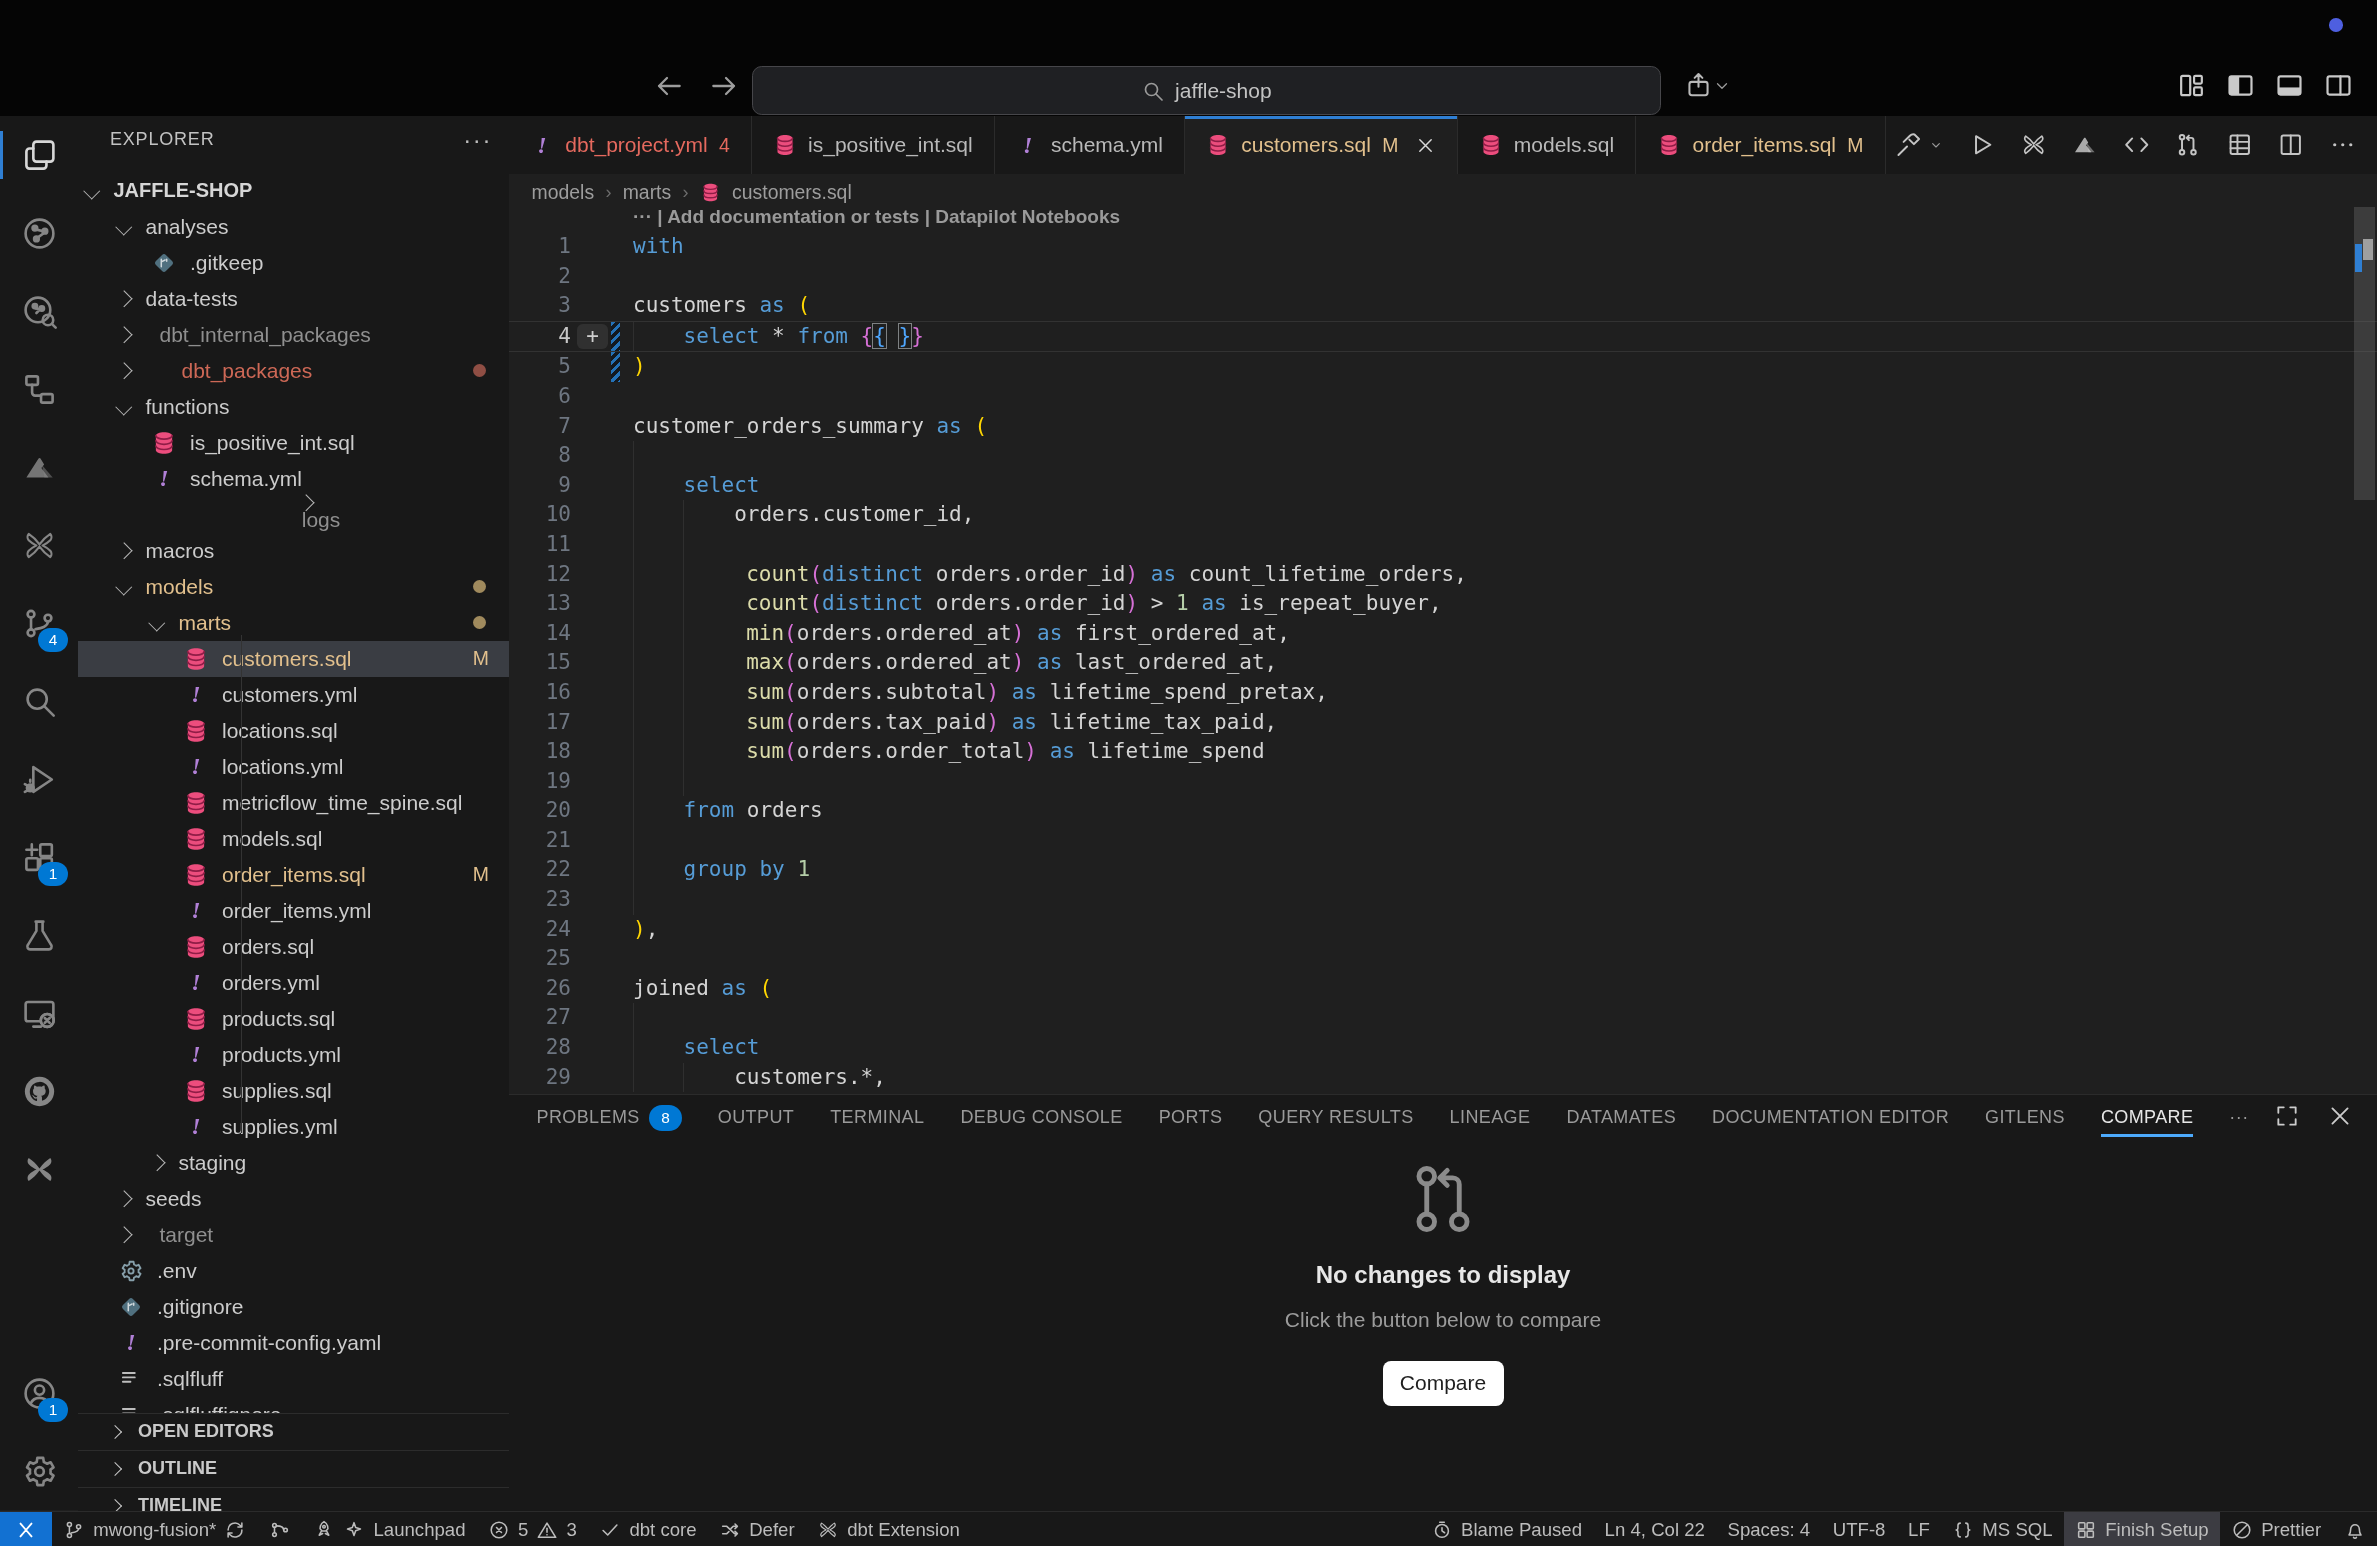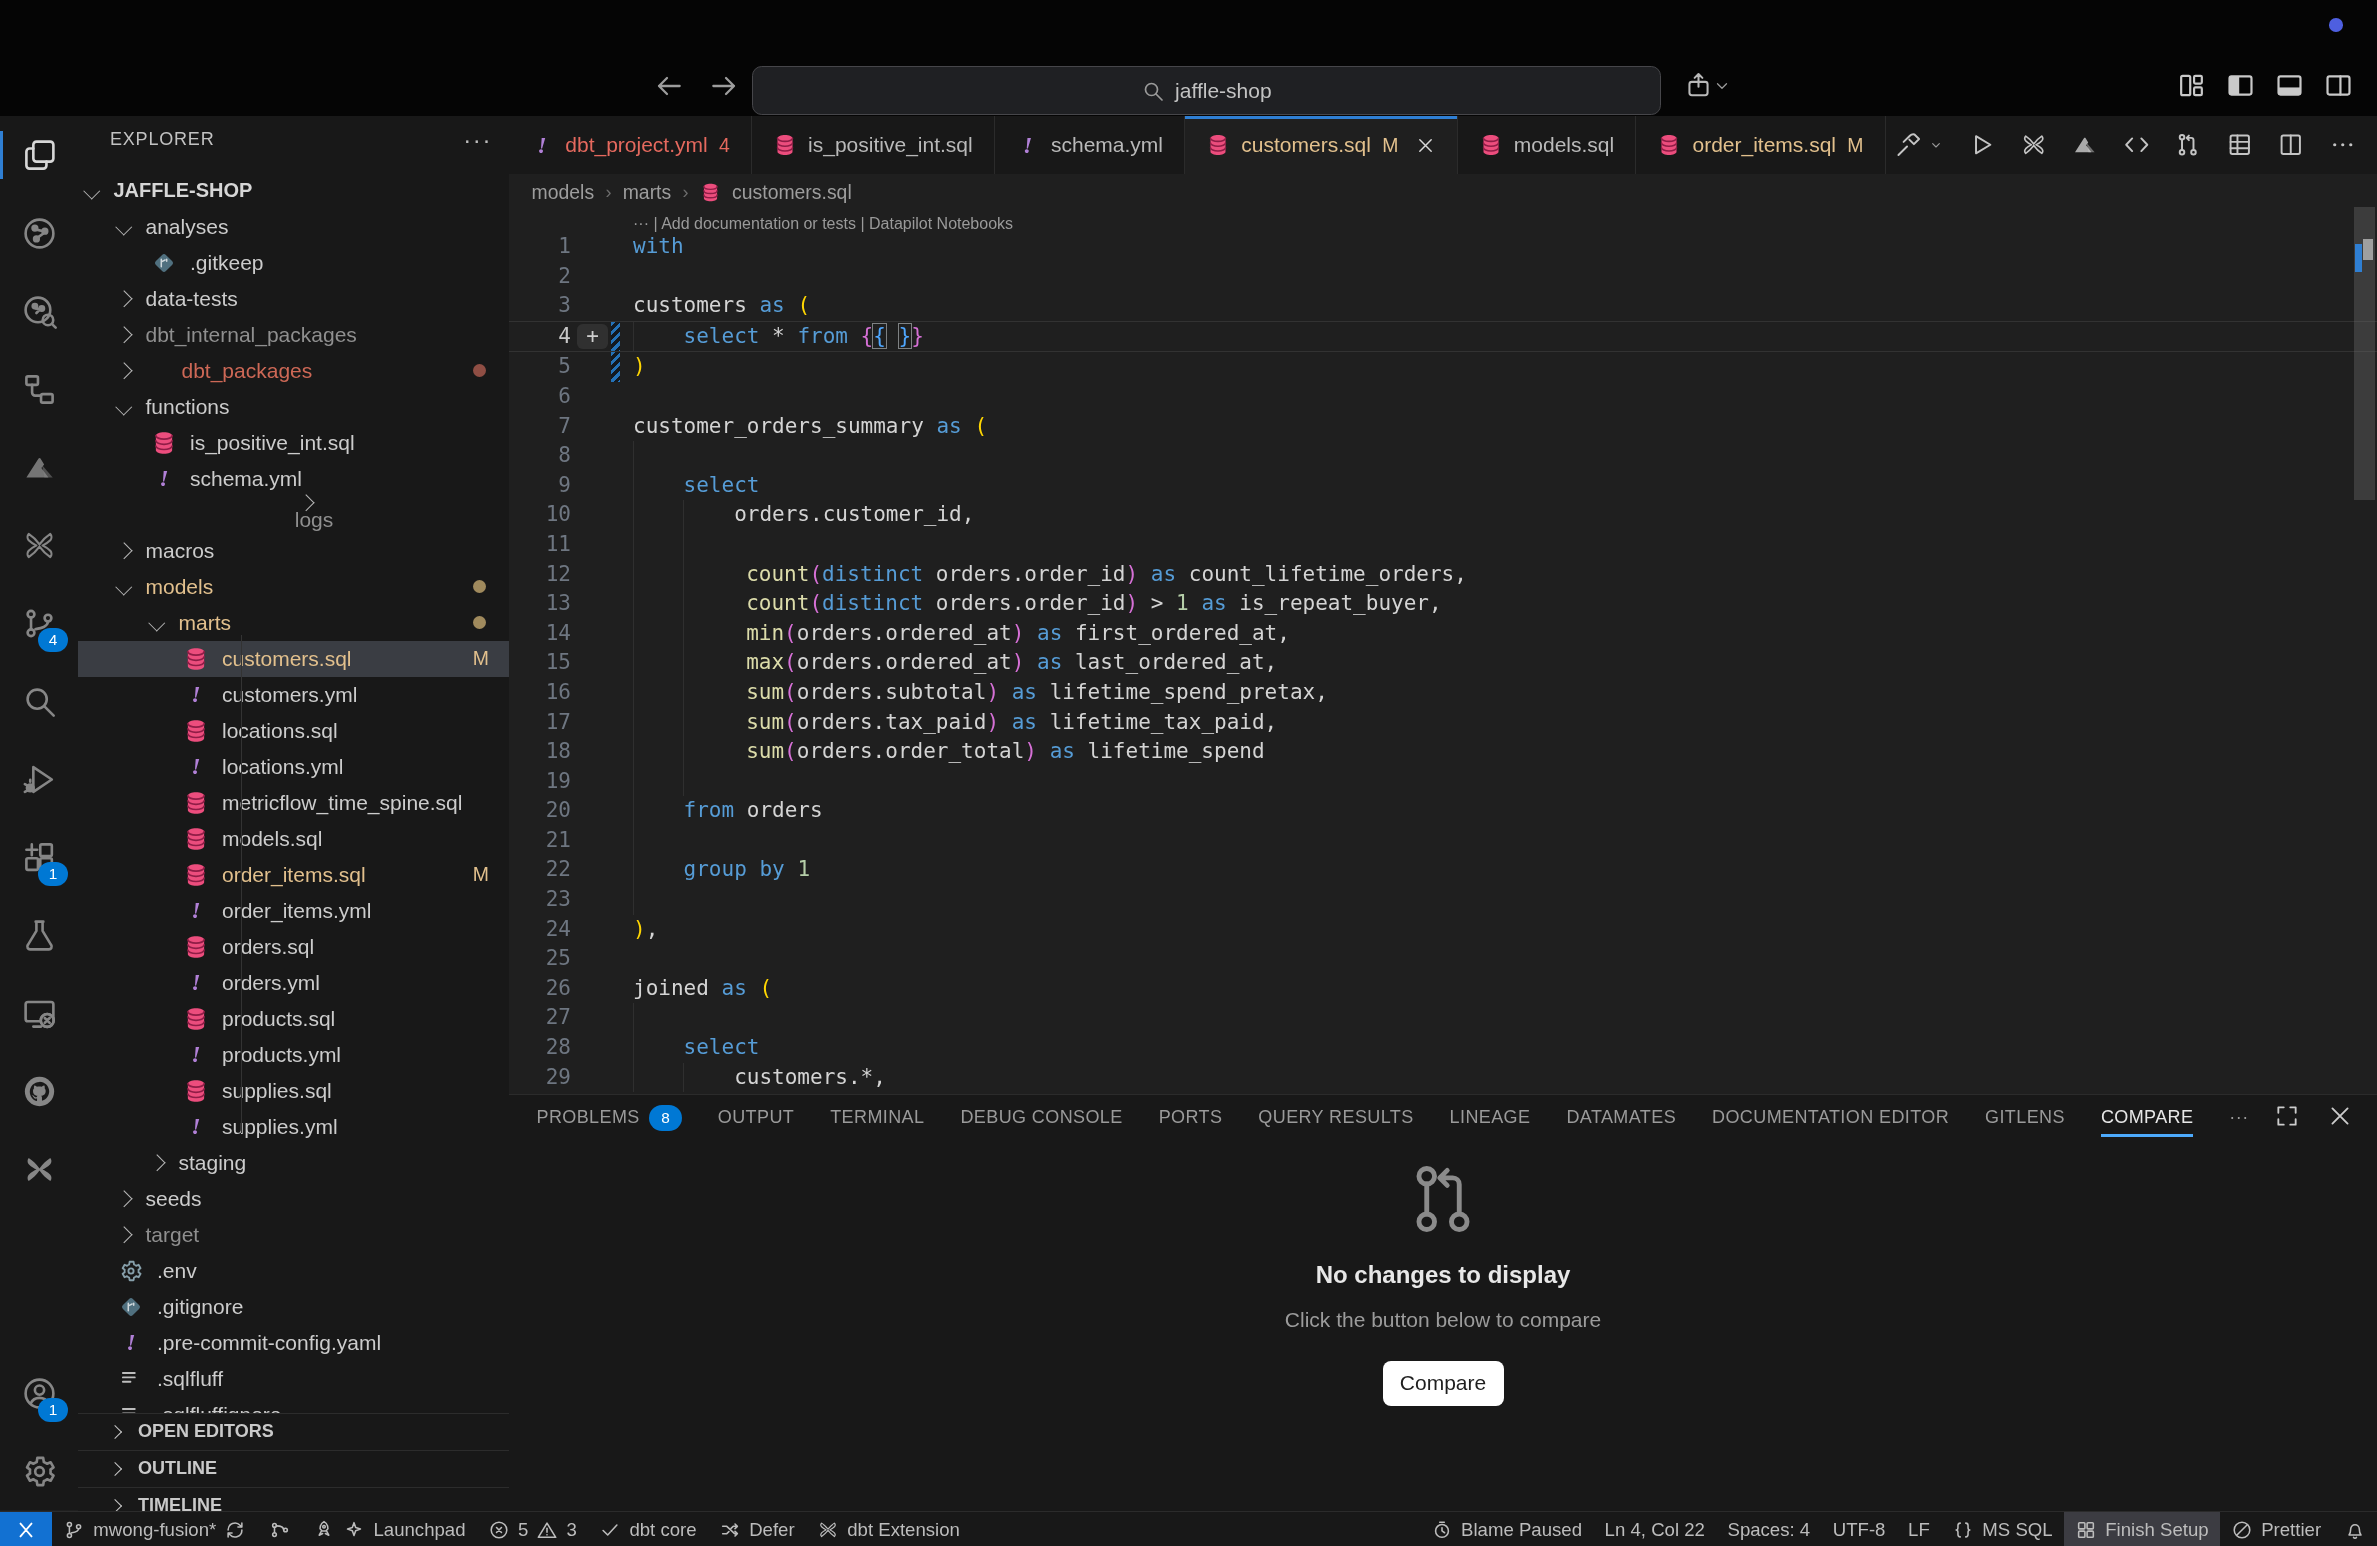--- a/index.html
+++ b/index.html
@@ -40,21 +40,21 @@
   #sb-header{height:47px;display:flex;align-items:center;justify-content:space-between;padding:0 18px 0 32px;}
   #sb-title{font-size:18px;letter-spacing:0.8px;color:#c2c2c2;}
   #sb-more{color:#bdbdbd;font-size:24px;letter-spacing:1.6px;}
   #tree{position:relative;height:1240px;padding-top:9.7px;overflow:hidden;}
   .trow{position:relative;height:36px;display:flex;align-items:center;font-size:21px;color:#cccccc;}
   .trow.selected{background:#3a3d43;}
   .trow .chev{flex:none;width:10.5px;height:10.5px;border:solid #b8b8b8;border-width:0 1.9px 1.9px 0;margin-right:16px;}
   .chev.closed{transform:rotate(-45deg);}
   .chev.open{transform:rotate(45deg);}
   .trow .ficon{width:26px;height:26px;margin-right:13px;}
-  .lbl-modified{color:#e2c08d;} .lbl-deleted{color:#cd6856;} .lbl-ignored{color:#8f8f8f;}
+  .lbl-modified{color:#e2c08d;} .lbl-deleted{color:#cd6856;} .lbl-ignored{color:#8f8f8f;margin-left:14px;}
   .lbl-bold{font-weight:700;color:#d6d6d6;font-size:20px;}
   .t-badge{position:absolute;right:21px;font-size:19.4px;}
   .t-badge.M{color:#e2c08d;}
   .t-dot{position:absolute;right:24px;width:13px;height:13px;border-radius:50%;}
   .dot-tan{background:#a08a5d;} .dot-red{background:#8f4e44;}
   #tree-guide{position:absolute;left:163px;width:0.8px;background:#333;}
   .sb-section{height:36px;display:flex;align-items:center;border-top:0.8px solid #2c2c2c;
     font-weight:700;font-size:18px;color:#c9c9c9;padding-left:32px;}
   .sb-section .chev{width:9px;height:9px;border:solid #c9c9c9;border-width:0 1.9px 1.9px 0;
     transform:rotate(-45deg);margin-right:18px;}
@@ -71,21 +71,21 @@
   .tab.active::before{content:"";position:absolute;left:0;right:0;top:0;height:3.2px;background:#2f7fd3;}
   .tab .suffix{font-size:19.4px;}
   .tab .closex{width:21px;height:21px;color:#d7d7d7;margin-left:4.9px;}
   #tab-actions{margin-left:auto;display:flex;align-items:center;gap:24px;padding-right:21px;color:#c4c4c4;}
   #tab-actions .icw{width:27.5px;height:27.5px;}
   #tab-actions .caret{width:16px;height:16px;margin-left:-18px;color:#9a9a9a;}
   #breadcrumb{position:absolute;left:0;top:58px;width:1868px;height:36px;display:flex;align-items:center;
     padding-left:22.6px;font-size:19.4px;color:#9d9d9d;gap:11.3px;}
   #breadcrumb .sep{color:#6d6d6d;font-size:18px;}
   #breadcrumb .ficon{width:21px;height:21px;}
-  #codelens{position:absolute;left:124px;top:99px;font-size:16px;color:#9a9a9a;}
+  #codelens{position:absolute;left:124px;top:90px;font-size:19px;color:#9a9a9a;font-weight:bold;}
   #code{position:absolute;left:0;top:116px;width:1868px;}
   .cline{position:relative;height:29.6px;font-family:"DejaVu Sans Mono",monospace;font-size:21px;
     line-height:29.6px;white-space:pre;color:#d4d4d4;}
   .cline .lnum{position:absolute;left:0;width:62px;text-align:right;color:#6e7681;
     font-family:"DejaVu Sans Mono",monospace;}
   .cline.current .lnum{color:#c6c6c6;}
   .cline .ctext{position:absolute;left:124px;top:0;}
   .cline.current{border-top:0.8px solid #323232;border-bottom:0.8px solid #323232;}
   .guide{position:absolute;top:0;bottom:0;width:0.8px;background:#2f2f2f;}
   .modstripe{position:absolute;left:102px;top:0;bottom:0;width:9px;

